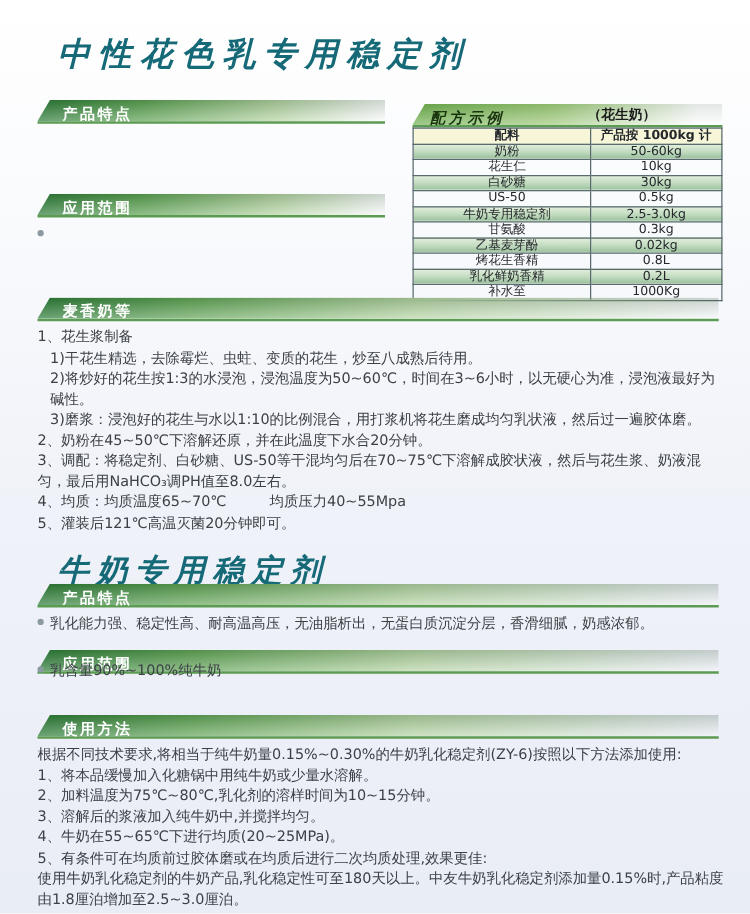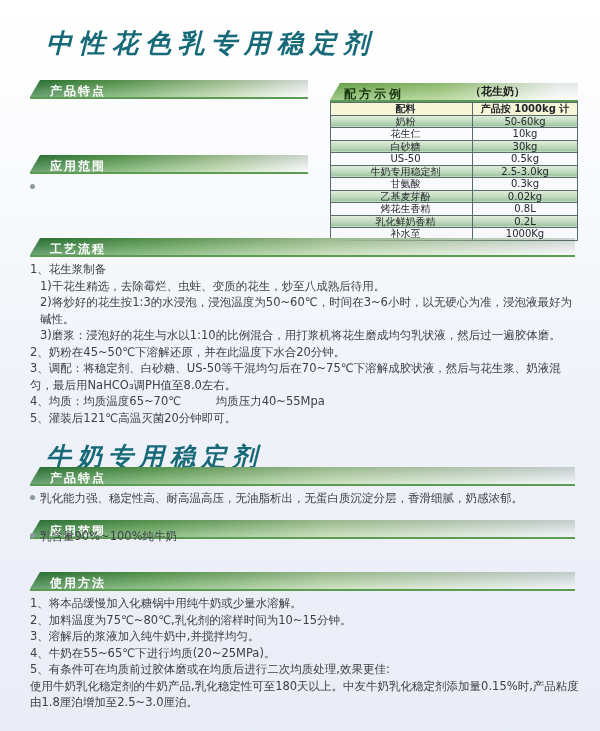--- a/index.html
+++ b/index.html
@@ -37,21 +37,21 @@
   .banner-small::before{
     background:
       linear-gradient(180deg,rgba(0,40,0,0.18),rgba(255,255,255,0.30)),
       linear-gradient(90deg,#2e7c3a 0%,#5fa355 30%,#b7d5a5 68%,rgba(232,241,228,0) 100%);
   }
   .banner-formula::before{
     background:
       linear-gradient(180deg,rgba(0,40,0,0.10),rgba(255,255,255,0.35)),
       linear-gradient(90deg,#6fae4e 0%,#9cc877 45%,rgba(220,235,205,0) 92%);
   }
-  .banner-formula .banner-label{color:#18350f;letter-spacing:3px;padding-left:14px;}
+  .banner-formula .banner-label{color:#18350f;letter-spacing:3px;padding-left:14px;font-style:italic;}
   .formula-subtitle{
     position:absolute;left:140px;top:0;line-height:17px;
     color:#1c1c1c;font-weight:bold;font-size:11px;
   }
   .para{position:absolute;font-size:11.5px;line-height:16.5px;}
   .bullet{
     display:inline-block;width:5px;height:5px;border-radius:50%;
     background:#8a9aa0;margin-right:5px;vertical-align:2px;
   }
   .formula-table{
@@ -142,21 +142,21 @@
           <td>0.2L</td>
         </tr>
       <tr>
           <td>补水至</td>
           <td>1000Kg</td>
         </tr>
     </tbody>
   </table>
 
   <div class="banner" style="left:30px;top:238px;width:545px;">
-    <span class="banner-label">工艺流程</span>
+    <span class="banner-label">麦香奶等</span>
   </div>
   <div class="para" style="left:30px;top:261px;width:552px;">
     <span class="proc-line">1、花生浆制备</span>
     <span class="proc-line proc-indent">1)干花生精选，去除霉烂、虫蛀、变质的花生，炒至八成熟后待用。</span>
     <span class="proc-line proc-indent">2)将炒好的花生按1:3的水浸泡，浸泡温度为50~60℃，时间在3~6小时，以无硬心为准，浸泡液最好为碱性。</span>
     <span class="proc-line proc-indent">3)磨浆：浸泡好的花生与水以1:10的比例混合，用打浆机将花生磨成均匀乳状液，然后过一遍胶体磨。</span>
     <span class="proc-line">2、奶粉在45~50℃下溶解还原，并在此温度下水合20分钟。</span>
     <span class="proc-line">3、调配：将稳定剂、白砂糖、US-50等干混均匀后在70~75℃下溶解成胶状液，然后与花生浆、奶液混匀，最后用NaHCO₃调PH值至8.0左右。</span>
     <span class="proc-line">4、均质：均质温度65~70℃　　　均质压力40~55Mpa</span>
     <span class="proc-line">5、灌装后121℃高温灭菌20分钟即可。</span>
@@ -175,20 +175,21 @@
     <span class="banner-label">应用范围</span>
   </div>
   <div class="para" style="left:30px;top:528px;width:560px;">
     <span class="bullet"></span><span>乳含量90%~100%纯牛奶</span>
   </div>
 
   <div class="banner" style="left:30px;top:572px;width:545px;">
     <span class="banner-label">使用方法</span>
   </div>
   <div class="para" style="left:30px;top:595px;width:560px;">
+    <span class="proc-line">根据不同技术要求,将相当于纯牛奶量0.15%~0.30%的牛奶乳化稳定剂(ZY-6)按照以下方法添加使用:</span>
     <span class="proc-line">1、将本品缓慢加入化糖锅中用纯牛奶或少量水溶解。</span>
     <span class="proc-line">2、加料温度为75℃~80℃,乳化剂的溶样时间为10~15分钟。</span>
     <span class="proc-line">3、溶解后的浆液加入纯牛奶中,并搅拌均匀。</span>
     <span class="proc-line">4、牛奶在55~65℃下进行均质(20~25MPa)。</span>
     <span class="proc-line">5、有条件可在均质前过胶体磨或在均质后进行二次均质处理,效果更佳:</span>
     <span class="proc-line">使用牛奶乳化稳定剂的牛奶产品,乳化稳定性可至180天以上。中友牛奶乳化稳定剂添加量0.15%时,产品粘度由1.8厘泊增加至2.5~3.0厘泊。</span>
   </div>
 
 </div>
 

